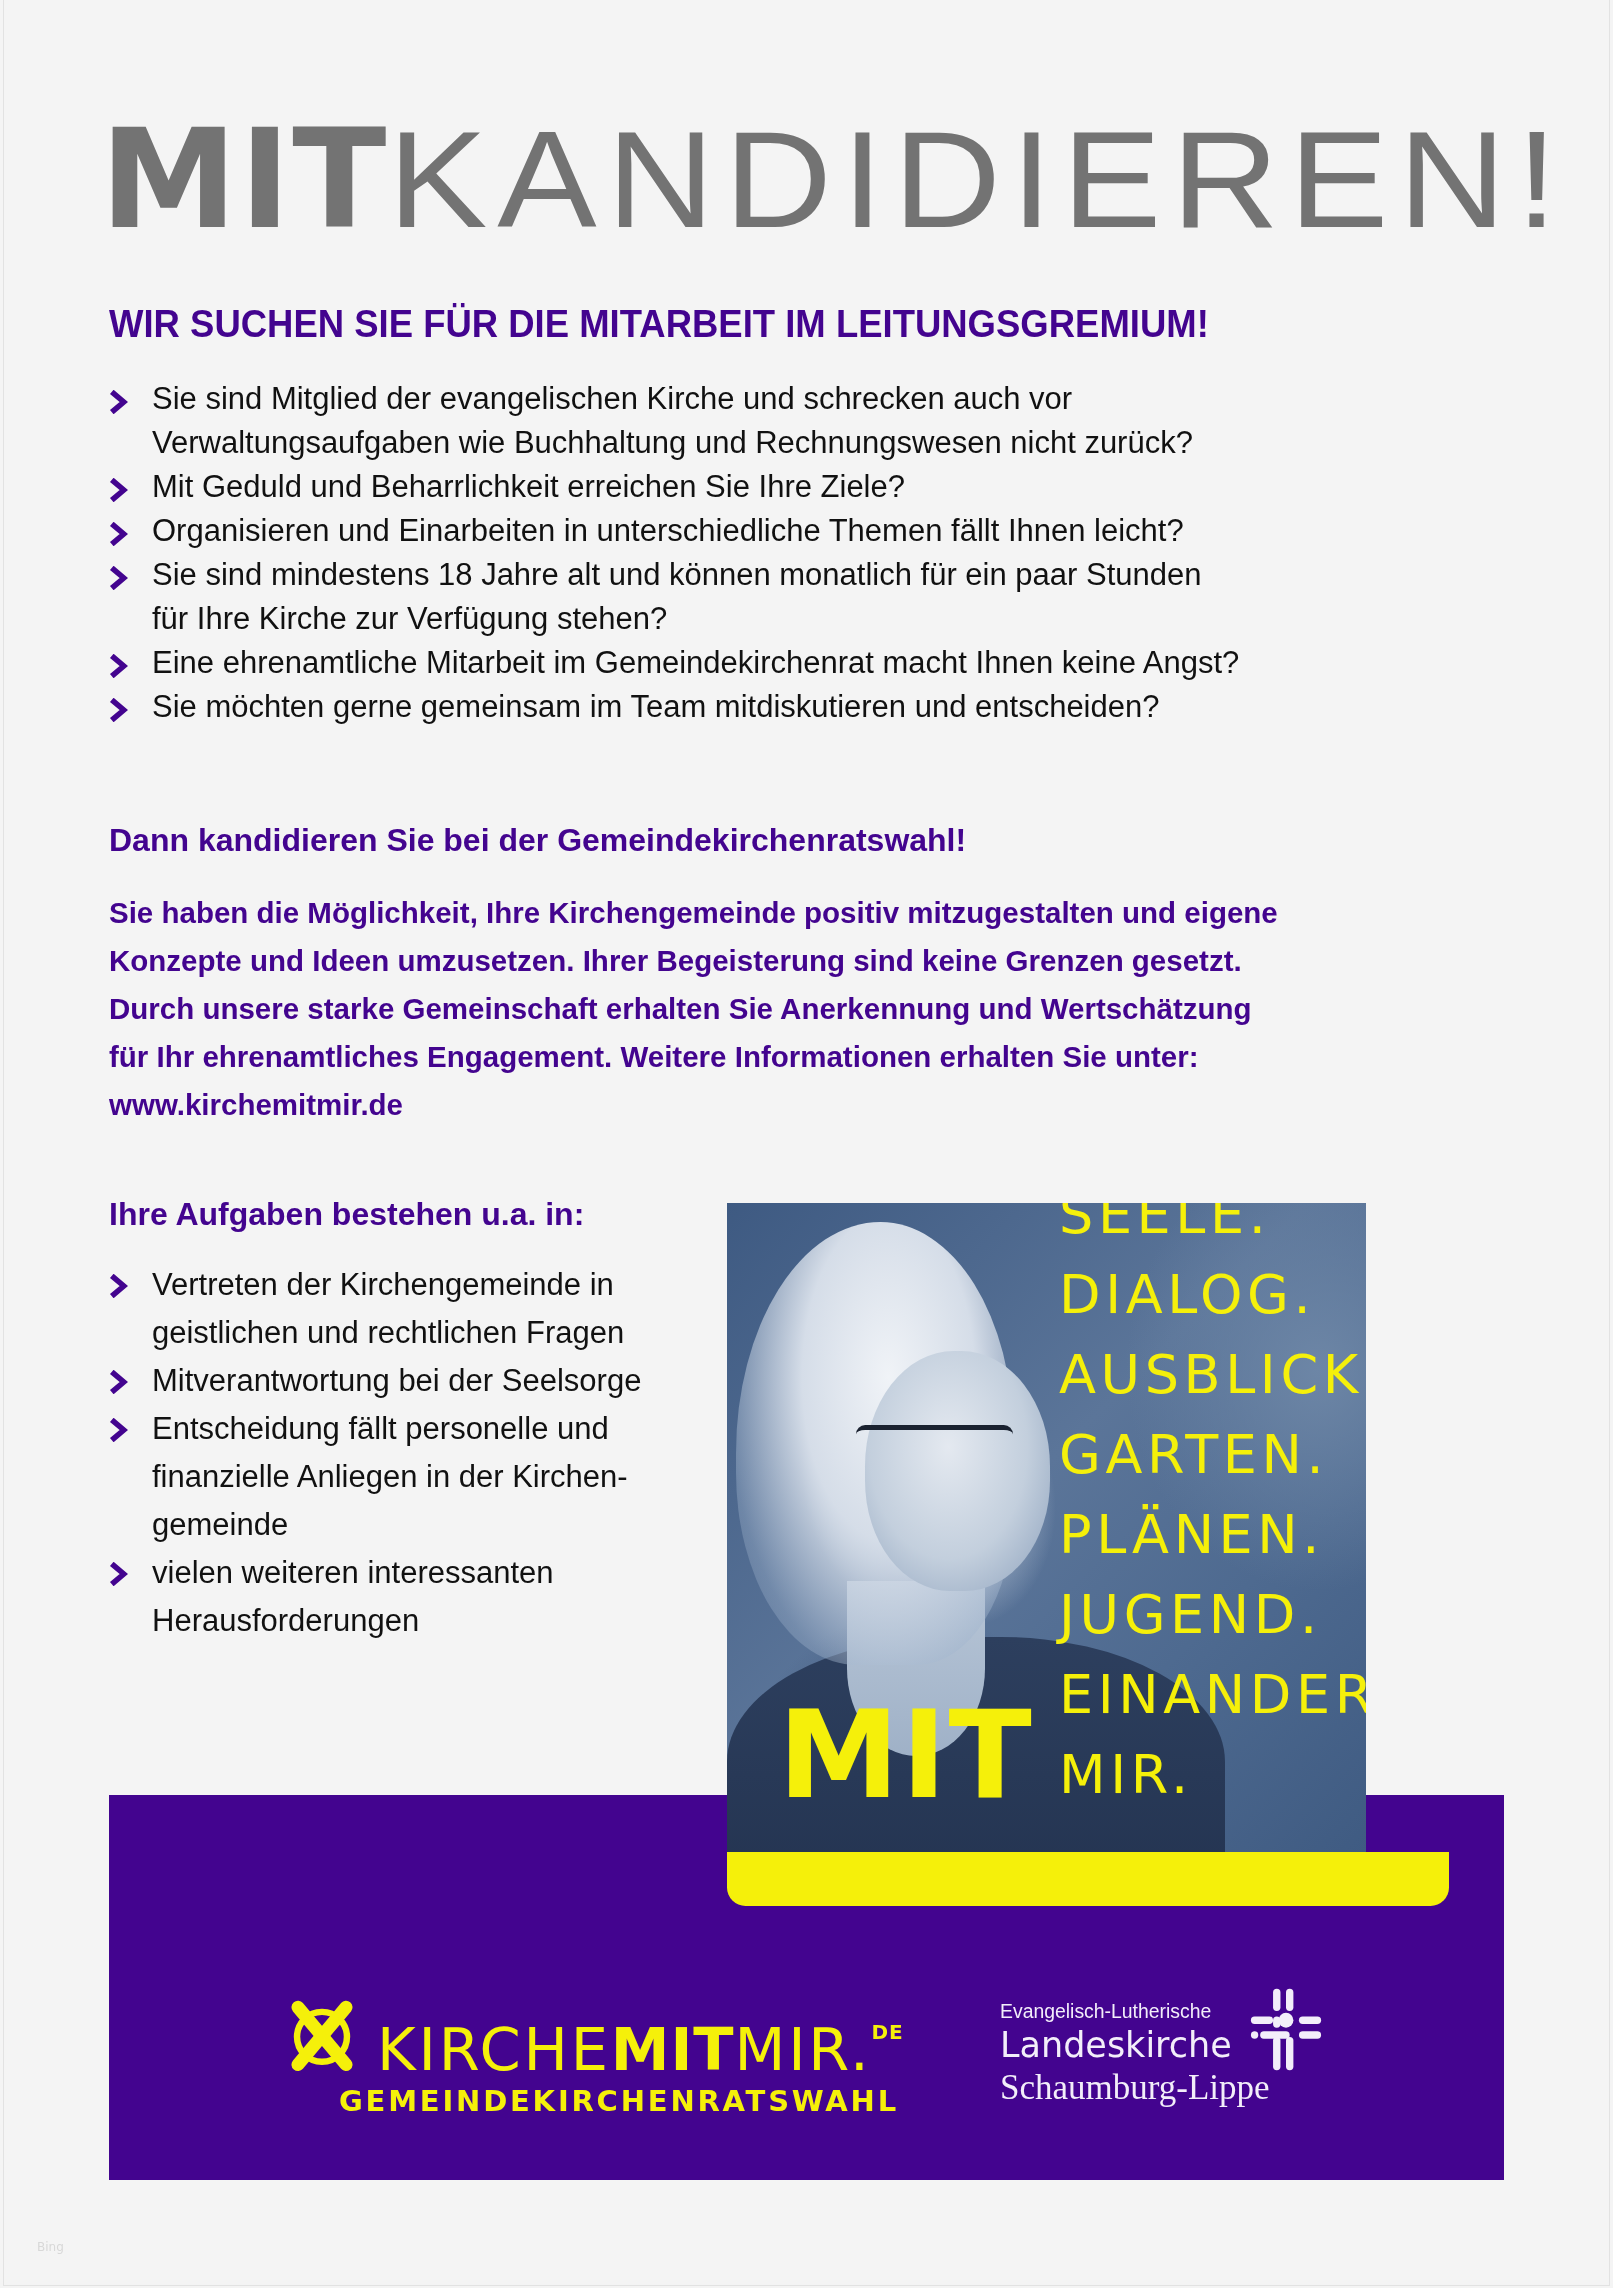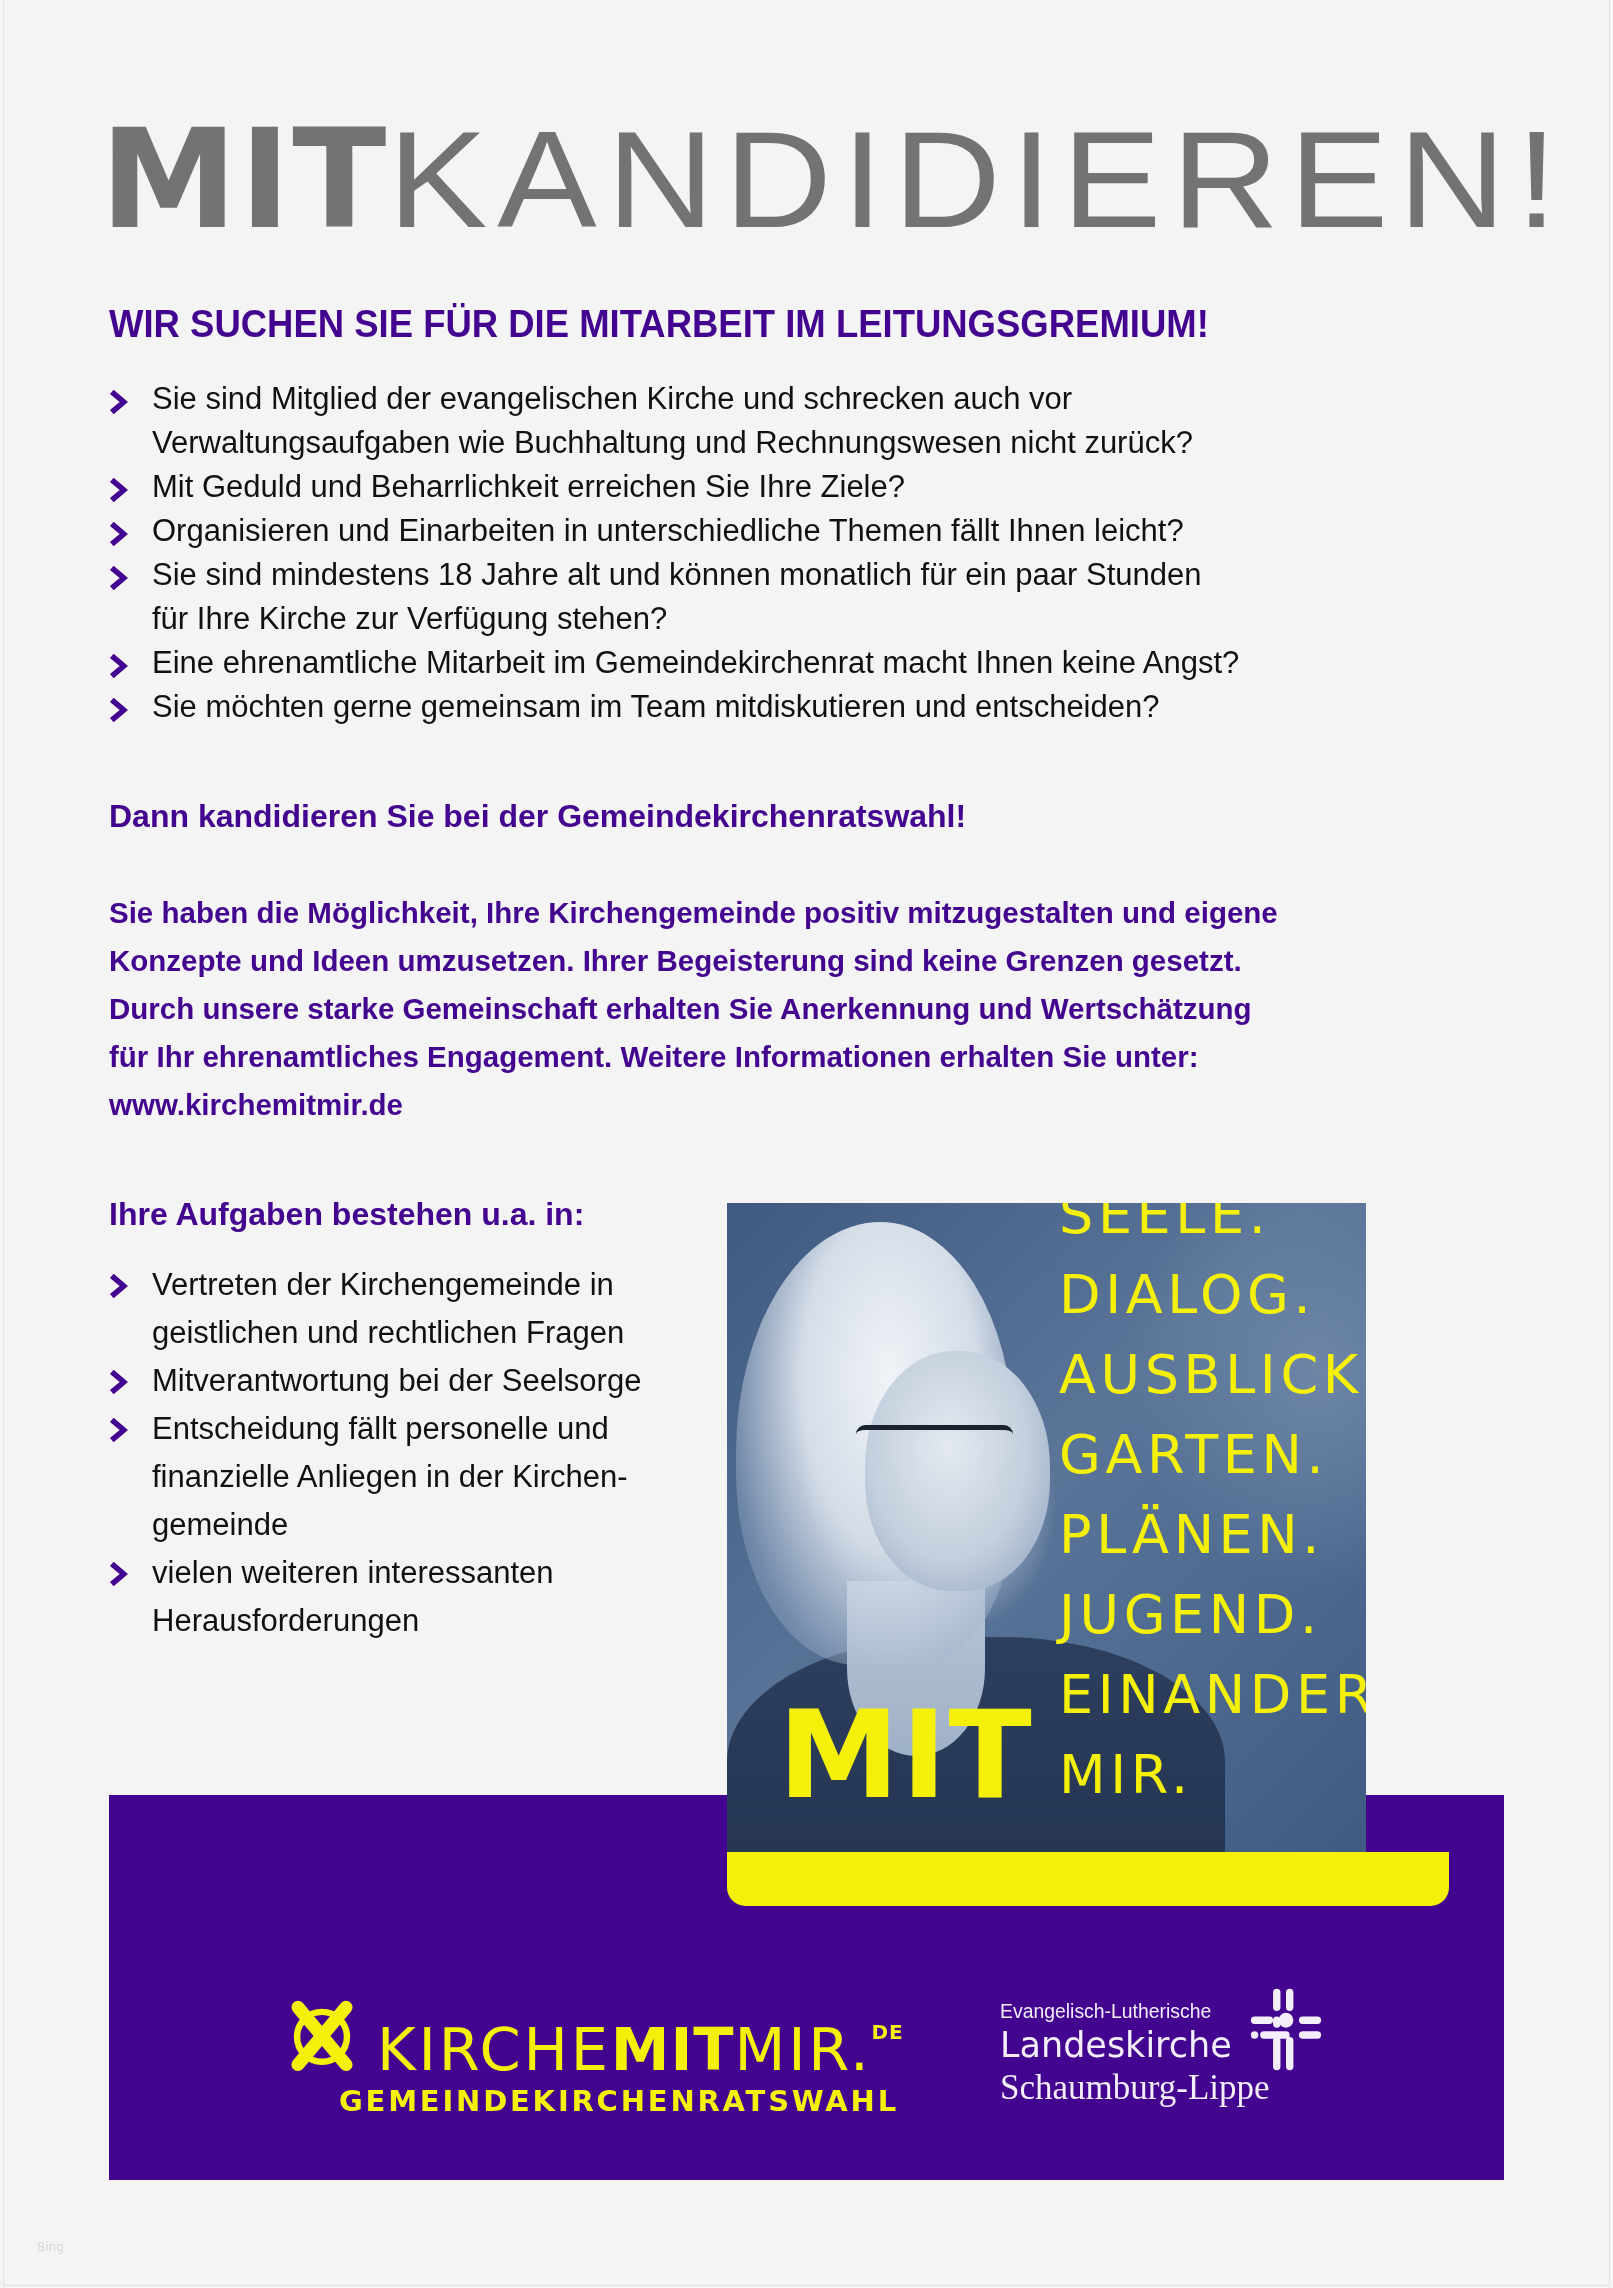--- a/index.html
+++ b/index.html
@@ -213,21 +213,21 @@
   <li>
     <span class="chev">
         <svg viewBox="0 0 20 26">
           <path d="M3 2 L16 13 L3 24" fill="none" stroke="#43048f" stroke-width="6"></path>
         </svg>
       </span>
     <span class="text">Sie möchten gerne gemeinsam im Team mitdiskutieren und entscheiden?</span>
   </li>
 </ul>
 
-<div class="section-head" style="top: 796px;">Dann kandidieren Sie bei der Gemeindekirchenratswahl!</div>
+<div class="section-head" style="top: 820px;">Dann kandidieren Sie bei der Gemeindekirchenratswahl!</div>
 <div class="para">
   <span>Sie haben die Möglichkeit, Ihre Kirchengemeinde positiv mitzugestalten und eigene</span>
   <span>Konzepte und Ideen umzusetzen. Ihrer Begeisterung sind keine Grenzen gesetzt.</span>
   <span>Durch unsere starke Gemeinschaft erhalten Sie Anerkennung und Wertschätzung</span>
   <span>für Ihr ehrenamtliches Engagement. Weitere Informationen erhalten Sie unter:</span>
   <span>www.kirchemitmir.de</span>
 </div>
 
 <div class="section-head" style="top: 1194px;">Ihre Aufgaben bestehen u.a. in:</div>
 <ul class="tasks">

